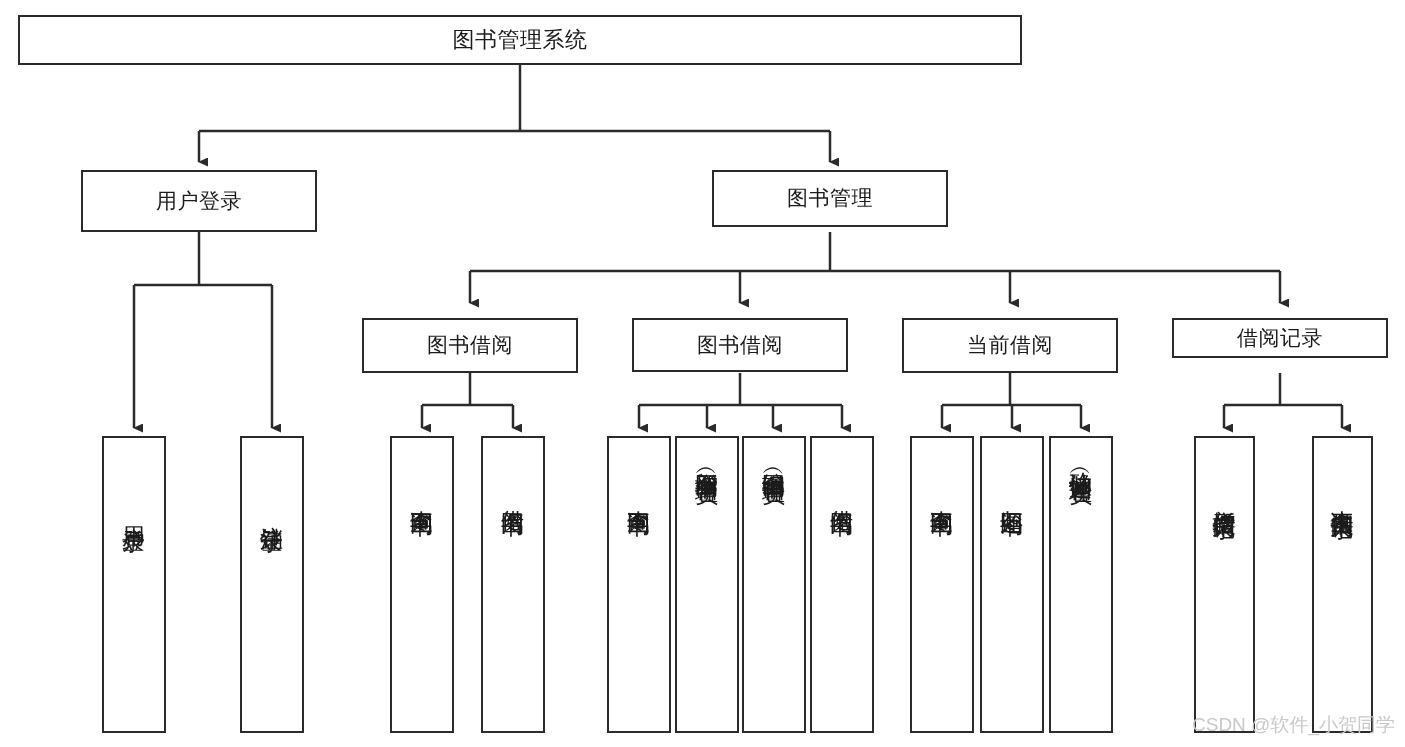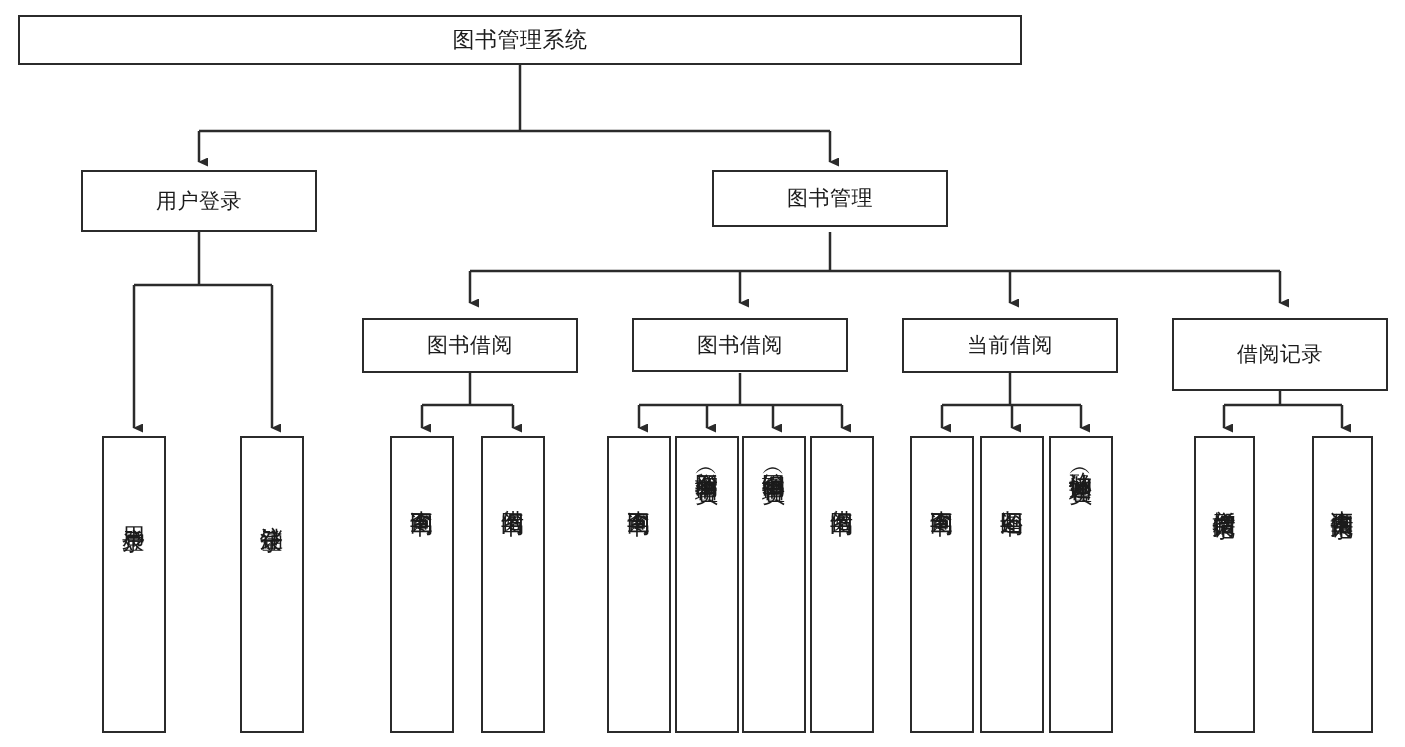--- a/index.html
+++ b/index.html
@@ -150,21 +150,21 @@
 
   <div class="node horiz" style="left:362px; top:318px; width:216px; height:55px;">
     <span class="node-label">图书借阅</span>
   </div>
   <div class="node horiz" style="left:632px; top:318px; width:216px; height:54px;">
     <span class="node-label">图书借阅</span>
   </div>
   <div class="node horiz" style="left:902px; top:318px; width:216px; height:55px;">
     <span class="node-label">当前借阅</span>
   </div>
-  <div class="node horiz" style="left:1172px; top:318px; width:216px; height:73px;">
+  <div class="node horiz" style="left:1172px; top:318px; width:216px; height:40px;">
     <span class="node-label">借阅记录</span>
   </div>
 
   <div class="node leaf mid" style="left:102px; top:436px; width:64px; height:297px;">
     <span class="node-label">用户登录</span>
   </div>
   <div class="node leaf mid" style="left:240px; top:436px; width:64px; height:297px;">
     <span class="node-label">注销登录</span>
   </div>
 
@@ -198,14 +198,15 @@
     <span class="node-label">确认归还（管理员）</span>
   </div>
 
   <div class="node leaf mid2" style="left:1194px; top:436px; width:61px; height:297px;">
     <span class="node-label">新增借阅记录</span>
   </div>
   <div class="node leaf mid2" style="left:1312px; top:436px; width:61px; height:297px;">
     <span class="node-label">查询借阅记录</span>
   </div>
 
+  <div class="watermark">CSDN @软件_小贺同学</div>
 
 </div>
 
 </body></html>

